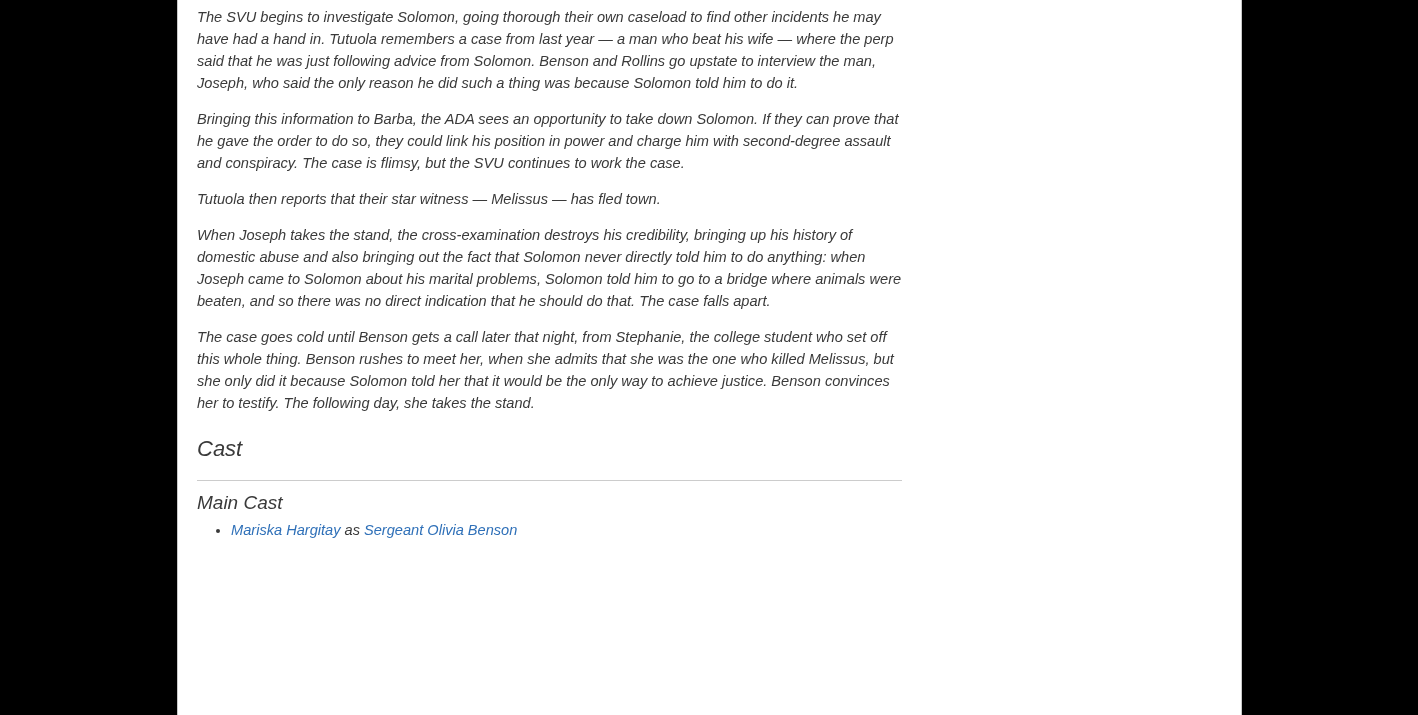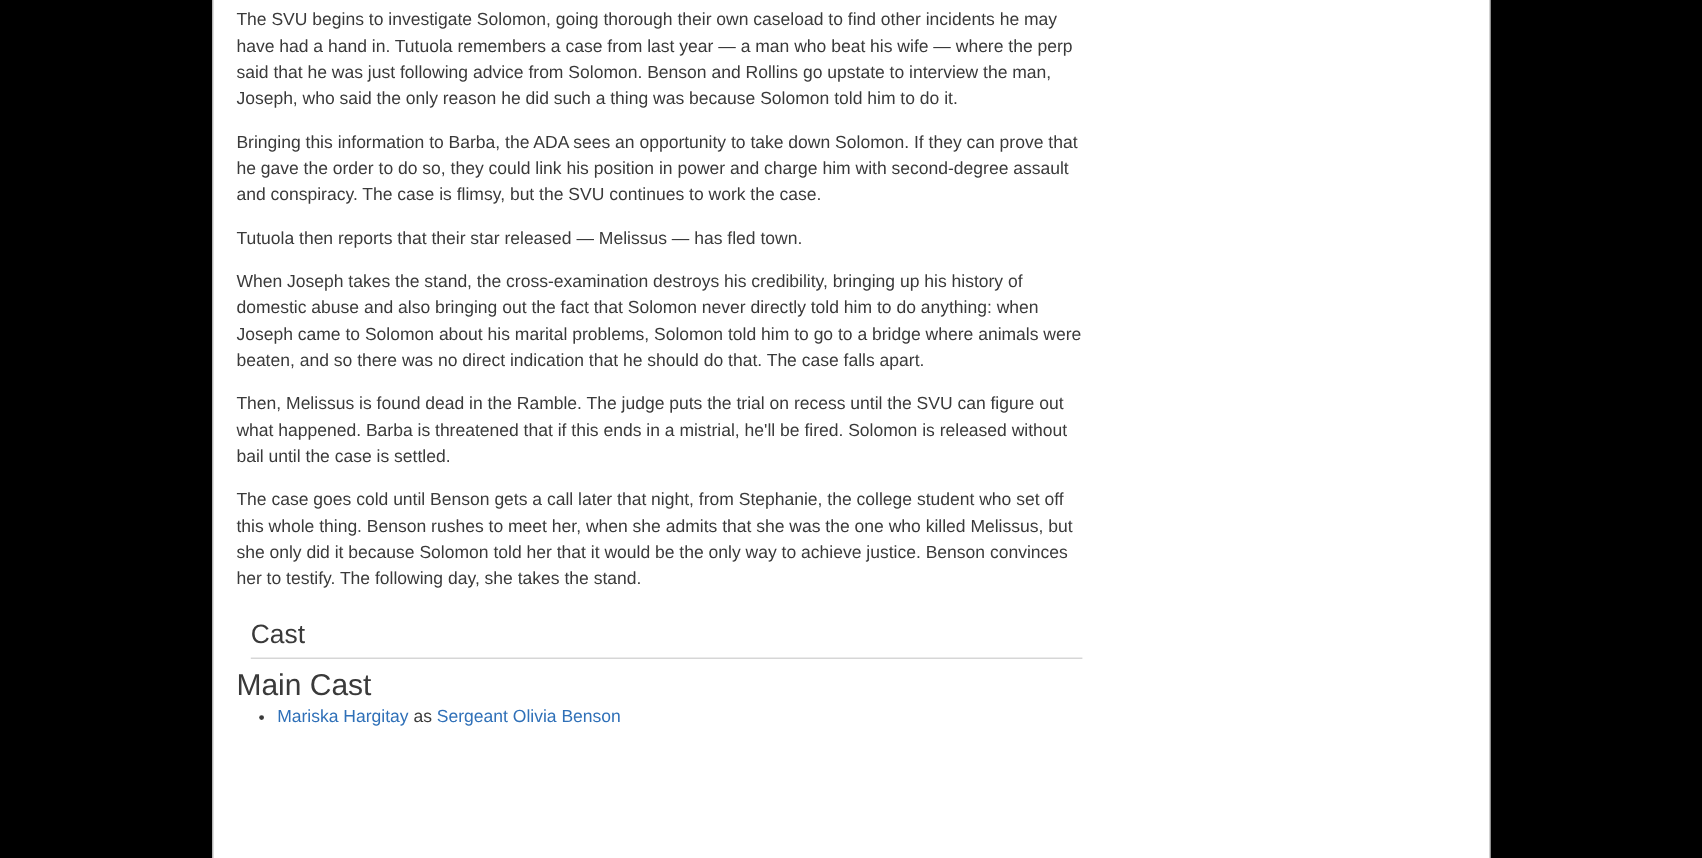--- a/index.html
+++ b/index.html
@@ -10,20 +10,21 @@
     height: 715px;
     overflow: hidden;
     background: #000000;
     font-family: "Liberation Sans", "DejaVu Sans", sans-serif;
   }
   .viewport {
     position: relative;
     width: 1138px;
     height: 715px;
     background: #000000;
+    font-style: italic;
   }
   .side-bar {
     position: absolute;
     top: 0;
     height: 715px;
     background: #000000;
   }
   .side-bar.left  { left: 0; width: 177px; }
   .side-bar.right { left: 1242px; width: 176px; }
   .content-frame {
@@ -42,31 +43,31 @@
     padding-top: 6px;
     color: #3a3a3a;
   }
   .article p {
     margin: 0 0 14px 0;
     font-size: 14.6px;
     line-height: 22px;
     color: #3a3a3a;
   }
   h2.section-heading {
-    margin: 22px 0 0 12px;
+    margin: 22px 0 0 0;
     font-size: 22px;
     line-height: 26px;
     font-weight: 400;
     color: #3a3a3a;
-    padding-bottom: 6px;
+    padding-bottom: 18px;
     border-bottom: 1px solid #cccccc;
   }
   h3.subsection-heading {
     margin: 10px 0 0 0;
-    font-size: 25px;
+    font-size: 19px;
     line-height: 24px;
     font-weight: 400;
     color: #3a3a3a;
   }
   ul.cast-list {
     margin: 4px 0 0 0;
     padding-left: 34px;
     font-size: 14.6px;
     line-height: 22px;
     color: #3a3a3a;
@@ -83,23 +84,22 @@
 
 <div class="viewport">
   <div class="side-bar left"></div>
   <div class="side-bar right"></div>
 
   <div class="content-frame">
     <div class="article">
 
       <p>The SVU begins to investigate Solomon, going thorough their own caseload to find other incidents he may have had a hand in. Tutuola remembers a case from last year — a man who beat his wife — where the perp said that he was just following advice from Solomon. Benson and Rollins go upstate to interview the man, Joseph, who said the only reason he did such a thing was because Solomon told him to do it.</p>
       <p>Bringing this information to Barba, the ADA sees an opportunity to take down Solomon. If they can prove that he gave the order to do so, they could link his position in power and charge him with second-degree assault and conspiracy. The case is flimsy, but the SVU continues to work the case.</p>
-      <p>Tutuola then reports that their star released — Melissus — has fled town.</p>
+      <p>Tutuola then reports that their star witness — Melissus — has fled town.</p>
       <p>When Joseph takes the stand, the cross-examination destroys his credibility, bringing up his history of domestic abuse and also bringing out the fact that Solomon never directly told him to do anything: when Joseph came to Solomon about his marital problems, Solomon told him to go to a bridge where animals were beaten, and so there was no direct indication that he should do that. The case falls apart.</p>
-      <p>Then, Melissus is found dead in the Ramble. The judge puts the trial on recess until the SVU can figure out what happened. Barba is threatened that if this ends in a mistrial, he'll be fired. Solomon is released without bail until the case is settled.</p>
       <p>The case goes cold until Benson gets a call later that night, from Stephanie, the college student who set off this whole thing. Benson rushes to meet her, when she admits that she was the one who killed Melissus, but she only did it because Solomon told her that it would be the only way to achieve justice. Benson convinces her to testify. The following day, she takes the stand.</p>
 
       <h2 class="section-heading">Cast</h2>
 
       <h3 class="subsection-heading">Main Cast</h3>
 
       <ul class="cast-list">
         <li><a class="wiki-link">Mariska Hargitay</a><span> as </span><a class="wiki-link">Sergeant Olivia Benson</a></li>
       </ul>
 

